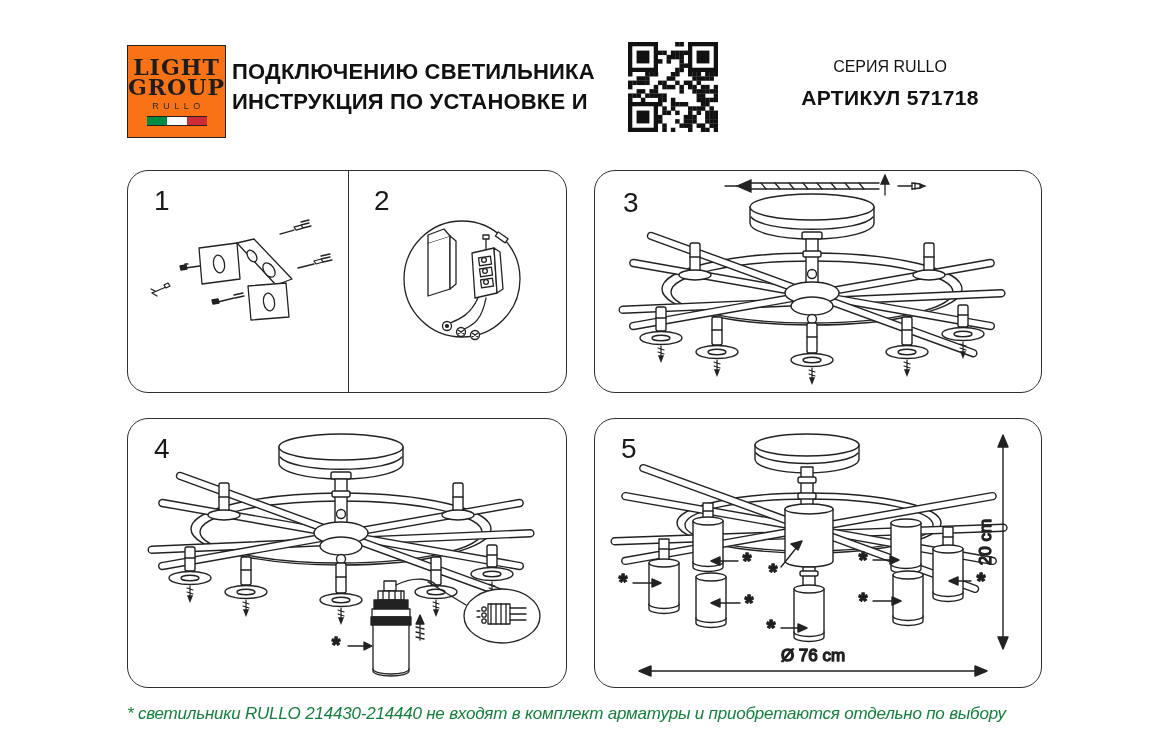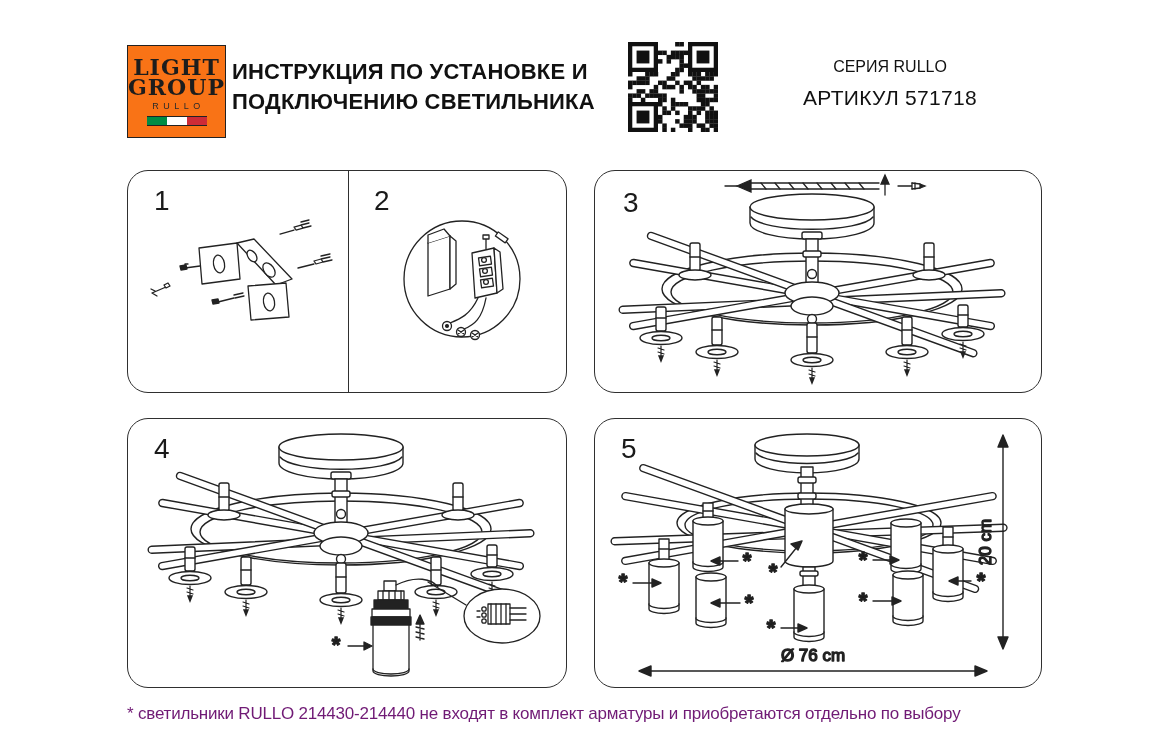--- a/index.html
+++ b/index.html
@@ -15,32 +15,32 @@
   .logo-flag{margin-top:5px;width:60px;height:8px;border-top:1.5px solid #222;border-bottom:1.5px solid #222;display:flex;}
   .logo-flag span{flex:1;}
   .flag-green{background:#008C45;}
   .flag-white{background:#ffffff;}
   .flag-red{background:#CE2B37;}
 
   .main-title{position:absolute;left:232px;top:57px;font-weight:700;font-size:22px;line-height:30px;letter-spacing:.2px;color:#111;}
   .qr-wrap{position:absolute;left:628px;top:42px;width:90px;height:90px;}
   .series-block{position:absolute;left:770px;top:58px;width:240px;text-align:center;color:#111;}
   .series-label{font-weight:400;font-size:16px;}
-  .article-label{font-weight:400;font-size:21px;margin-top:10px;letter-spacing:.3px;}
+  .article-label{font-weight:700;font-size:21px;margin-top:10px;letter-spacing:.3px;}
 
   
   .panel{position:absolute;border:1.6px solid #2f2f2f;border-radius:21px;background:#fff;}
   #panel-12{left:127px;top:170px;width:438px;height:221px;}
   #panel-3 {left:594px;top:170px;width:446px;height:221px;}
   #panel-4 {left:127px;top:418px;width:438px;height:268px;}
   #panel-5 {left:594px;top:418px;width:446px;height:268px;}
   .divider{position:absolute;left:220px;top:0;bottom:0;width:0;border-left:1.4px solid #2f2f2f;}
   .step-num{position:absolute;font-size:28px;font-weight:500;color:#1a1a1a;}
 
-  .footnote{position:absolute;left:127px;top:704px;font-size:17px;letter-spacing:-0.2px;color:#701a75;white-space:nowrap;}
+  .footnote{position:absolute;left:127px;top:704px;font-size:17px;letter-spacing:-0.2px;color:#15803d;white-space:nowrap;font-style:italic;}
 
   .ill{position:absolute;}
 </style>
 </head>
 <body>
 
 <svg width="0" height="0" style="position:absolute" aria-hidden="true">
   <defs>
     <g id="frame" stroke="#222" fill="none" stroke-width="1.4" stroke-linecap="round">
 
@@ -127,22 +127,22 @@
   <div class="logo-word">GROUP</div>
   <div class="logo-group">RULLO</div>
   <div class="logo-flag">
     <span class="flag-green"></span>
       <span class="flag-white"></span>
       <span class="flag-red"></span>
   </div>
 </div>
 
 <div class="main-title">
+  <div>ПОДКЛЮЧЕНИЮ СВЕТИЛЬНИКА</div>
   <div>ИНСТРУКЦИЯ ПО УСТАНОВКЕ И</div>
-  <div>ПОДКЛЮЧЕНИЮ СВЕТИЛЬНИКА</div>
 </div>
 
 <div class="qr-wrap">
   <svg id="qr-svg" width="90" height="90" viewBox="0 0 90 90" fill="#111">
       <rect x="47.14285714285714" y="0" width="4.485714285714286" height="4.485714285714286"></rect>
       <rect x="51.42857142857143" y="0" width="4.485714285714286" height="4.485714285714286"></rect>
       <rect x="30" y="8.571428571428571" width="4.485714285714286" height="4.485714285714286"></rect>
       <rect x="34.285714285714285" y="8.571428571428571" width="4.485714285714286" height="4.485714285714286"></rect>
       <rect x="42.857142857142854" y="8.571428571428571" width="4.485714285714286" height="4.485714285714286"></rect>
       <rect x="47.14285714285714" y="8.571428571428571" width="4.485714285714286" height="4.485714285714286"></rect>

